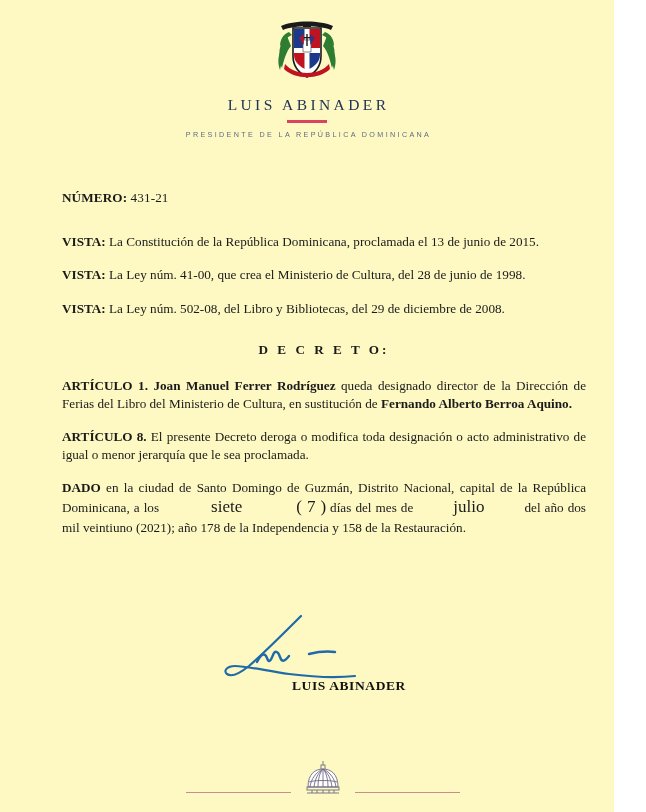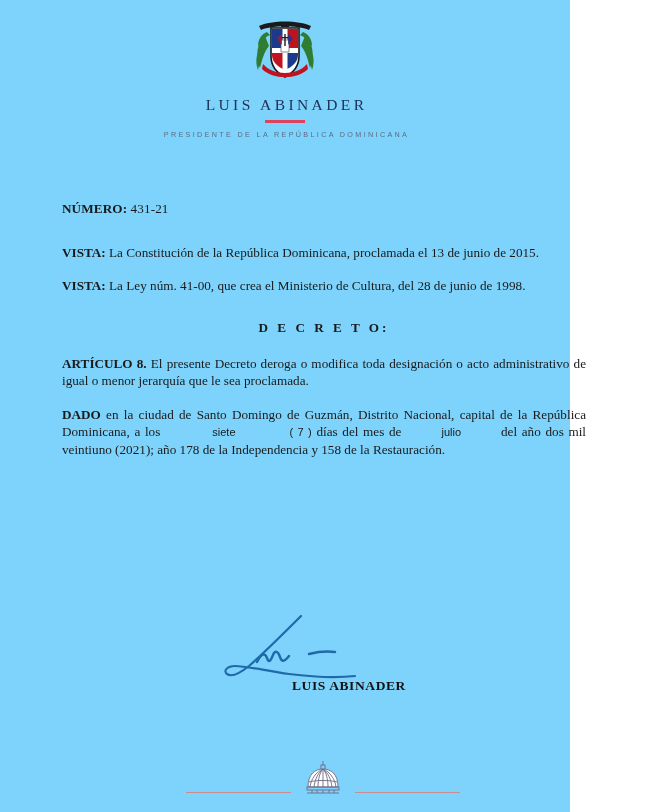--- a/index.html
+++ b/index.html
@@ -11,23 +11,23 @@
     width: 646px;
     height: 812px;
     position: relative;
     font-family: "Liberation Serif", "DejaVu Serif", serif;
     color: #1a1a1a;
     overflow: hidden;
   }
 
   .page {
     position: relative;
-    width: 570px;
+    width: 614px;
     height: 812px;
-    background: #7dd3fc;
+    background: #fef9c3;
   }
 
   
   .letterhead {
     padding-top: 14px;
     text-align: center;
   }
   .coat-of-arms {
     display: block;
     margin: 0 auto;
@@ -54,21 +54,21 @@
     font-size: 7.2px;
     letter-spacing: 2.35px;
     color: #5d6b84;
     padding-left: 3px;
   }
 
   
   .body-area {
     position: absolute;
     left: 62px;
-    top: 201px;
+    top: 190px;
     width: 524px;
   }
   .numero {
     font-size: 13.2px;
     margin-bottom: 27px;
     letter-spacing: 0.1px;
   }
   .numero b {
     font-weight: bold;
   }
@@ -85,22 +85,22 @@
   .lbl { font-weight: bold; }
   .decreto {
     text-align: center;
     font-weight: bold;
     font-size: 13.2px;
     letter-spacing: 3px;
     margin: 25px 0 19px 0;
   }
   .art-block { margin-bottom: 14px; }
   .mono {
-    font-family: Liberation Sans, sans-serif;
-    font-size: 11px;
+    font-family: Liberation Serif, serif;
+    font-size: 17px;
   }
   .gap-sm { display: inline-block; width: 52px; }
   .gap-md { display: inline-block; width: 54px; }
   .gap-lg { display: inline-block; width: 40px; }
   .dado-block { margin-top: 28px; }
 
   
   .signature-area {
     position: absolute;
     left: 0;
@@ -201,24 +201,30 @@
     </div>
 
     <p class="doc nojust">
       <span class="lbl">VISTA:</span><span> La Constitución de la República Dominicana, proclamada el 13 de junio de 2015.</span>
     </p>
 
     <p class="doc nojust">
       <span class="lbl">VISTA:</span><span> La Ley núm. 41-00, que crea el Ministerio de Cultura, del 28 de junio de 1998.</span>
     </p>
 
+    <p class="doc nojust">
+      <span class="lbl">VISTA:</span><span> La Ley núm. 502-08, del Libro y Bibliotecas, del 29 de diciembre de 2008.</span>
+    </p>
 
 
     <div class="decreto">D E C R E T O:</div>
 
+    <p class="doc art-block">
+      <span class="lbl">ARTÍCULO 1.</span><span class="lbl"> Joan Manuel Ferrer Rodríguez</span><span> queda designado director de la Dirección de Ferias del Libro del Ministerio de Cultura, en sustitución de </span><span class="lbl">Fernando Alberto Berroa Aquino.</span>
+    </p>
 
     <p class="doc art-block">
       <span class="lbl">ARTÍCULO 8.</span><span> El presente Decreto deroga o modifica toda designación o acto administrativo de igual o menor jerarquía que le sea proclamada.</span>
     </p>
 
 
     <p class="doc dado-block">
       <span class="lbl">DADO</span><span> en la ciudad de Santo Domingo de Guzmán, Distrito Nacional, capital de la República Dominicana, a los</span><span class="gap-sm"></span><span class="mono">siete</span><span class="gap-md"></span><span class="mono">( 7 )</span>
       <span>días del mes de</span><span class="gap-lg"></span><span class="mono">julio</span><span class="gap-lg"></span><span>del año dos mil veintiuno (2021); año 178 de la Independencia y 158 de la Restauración.</span>
     </p>

